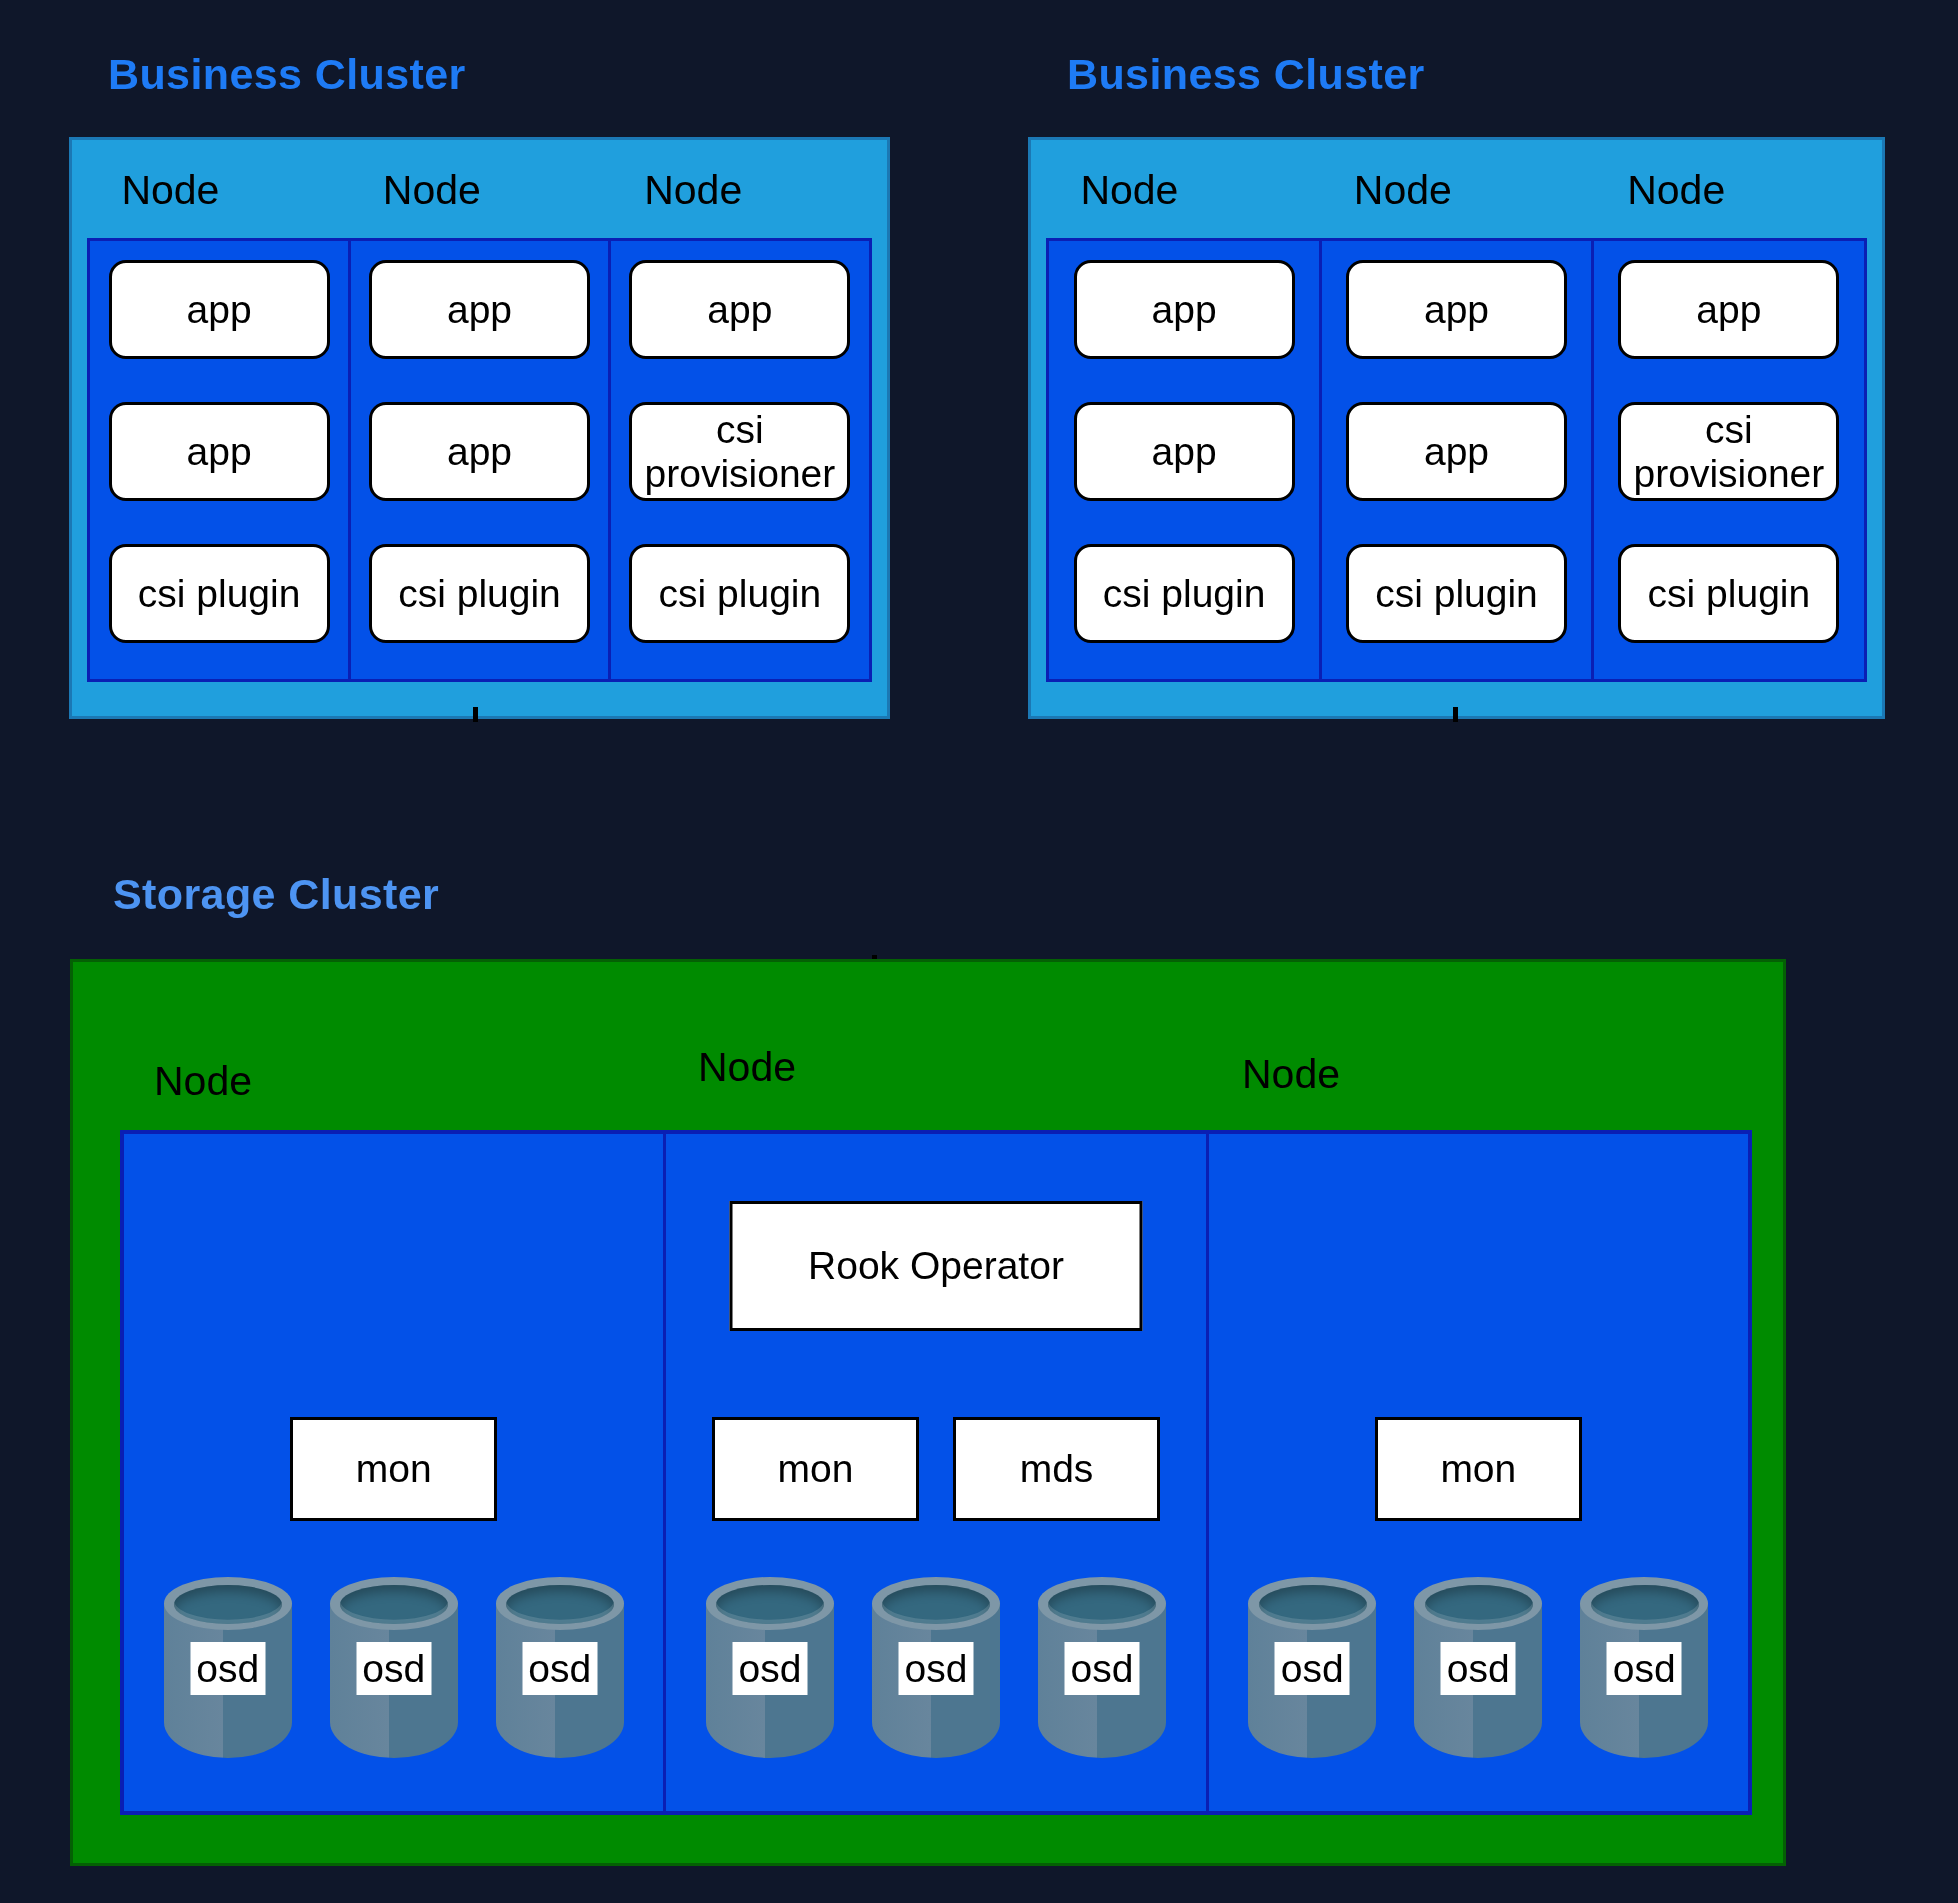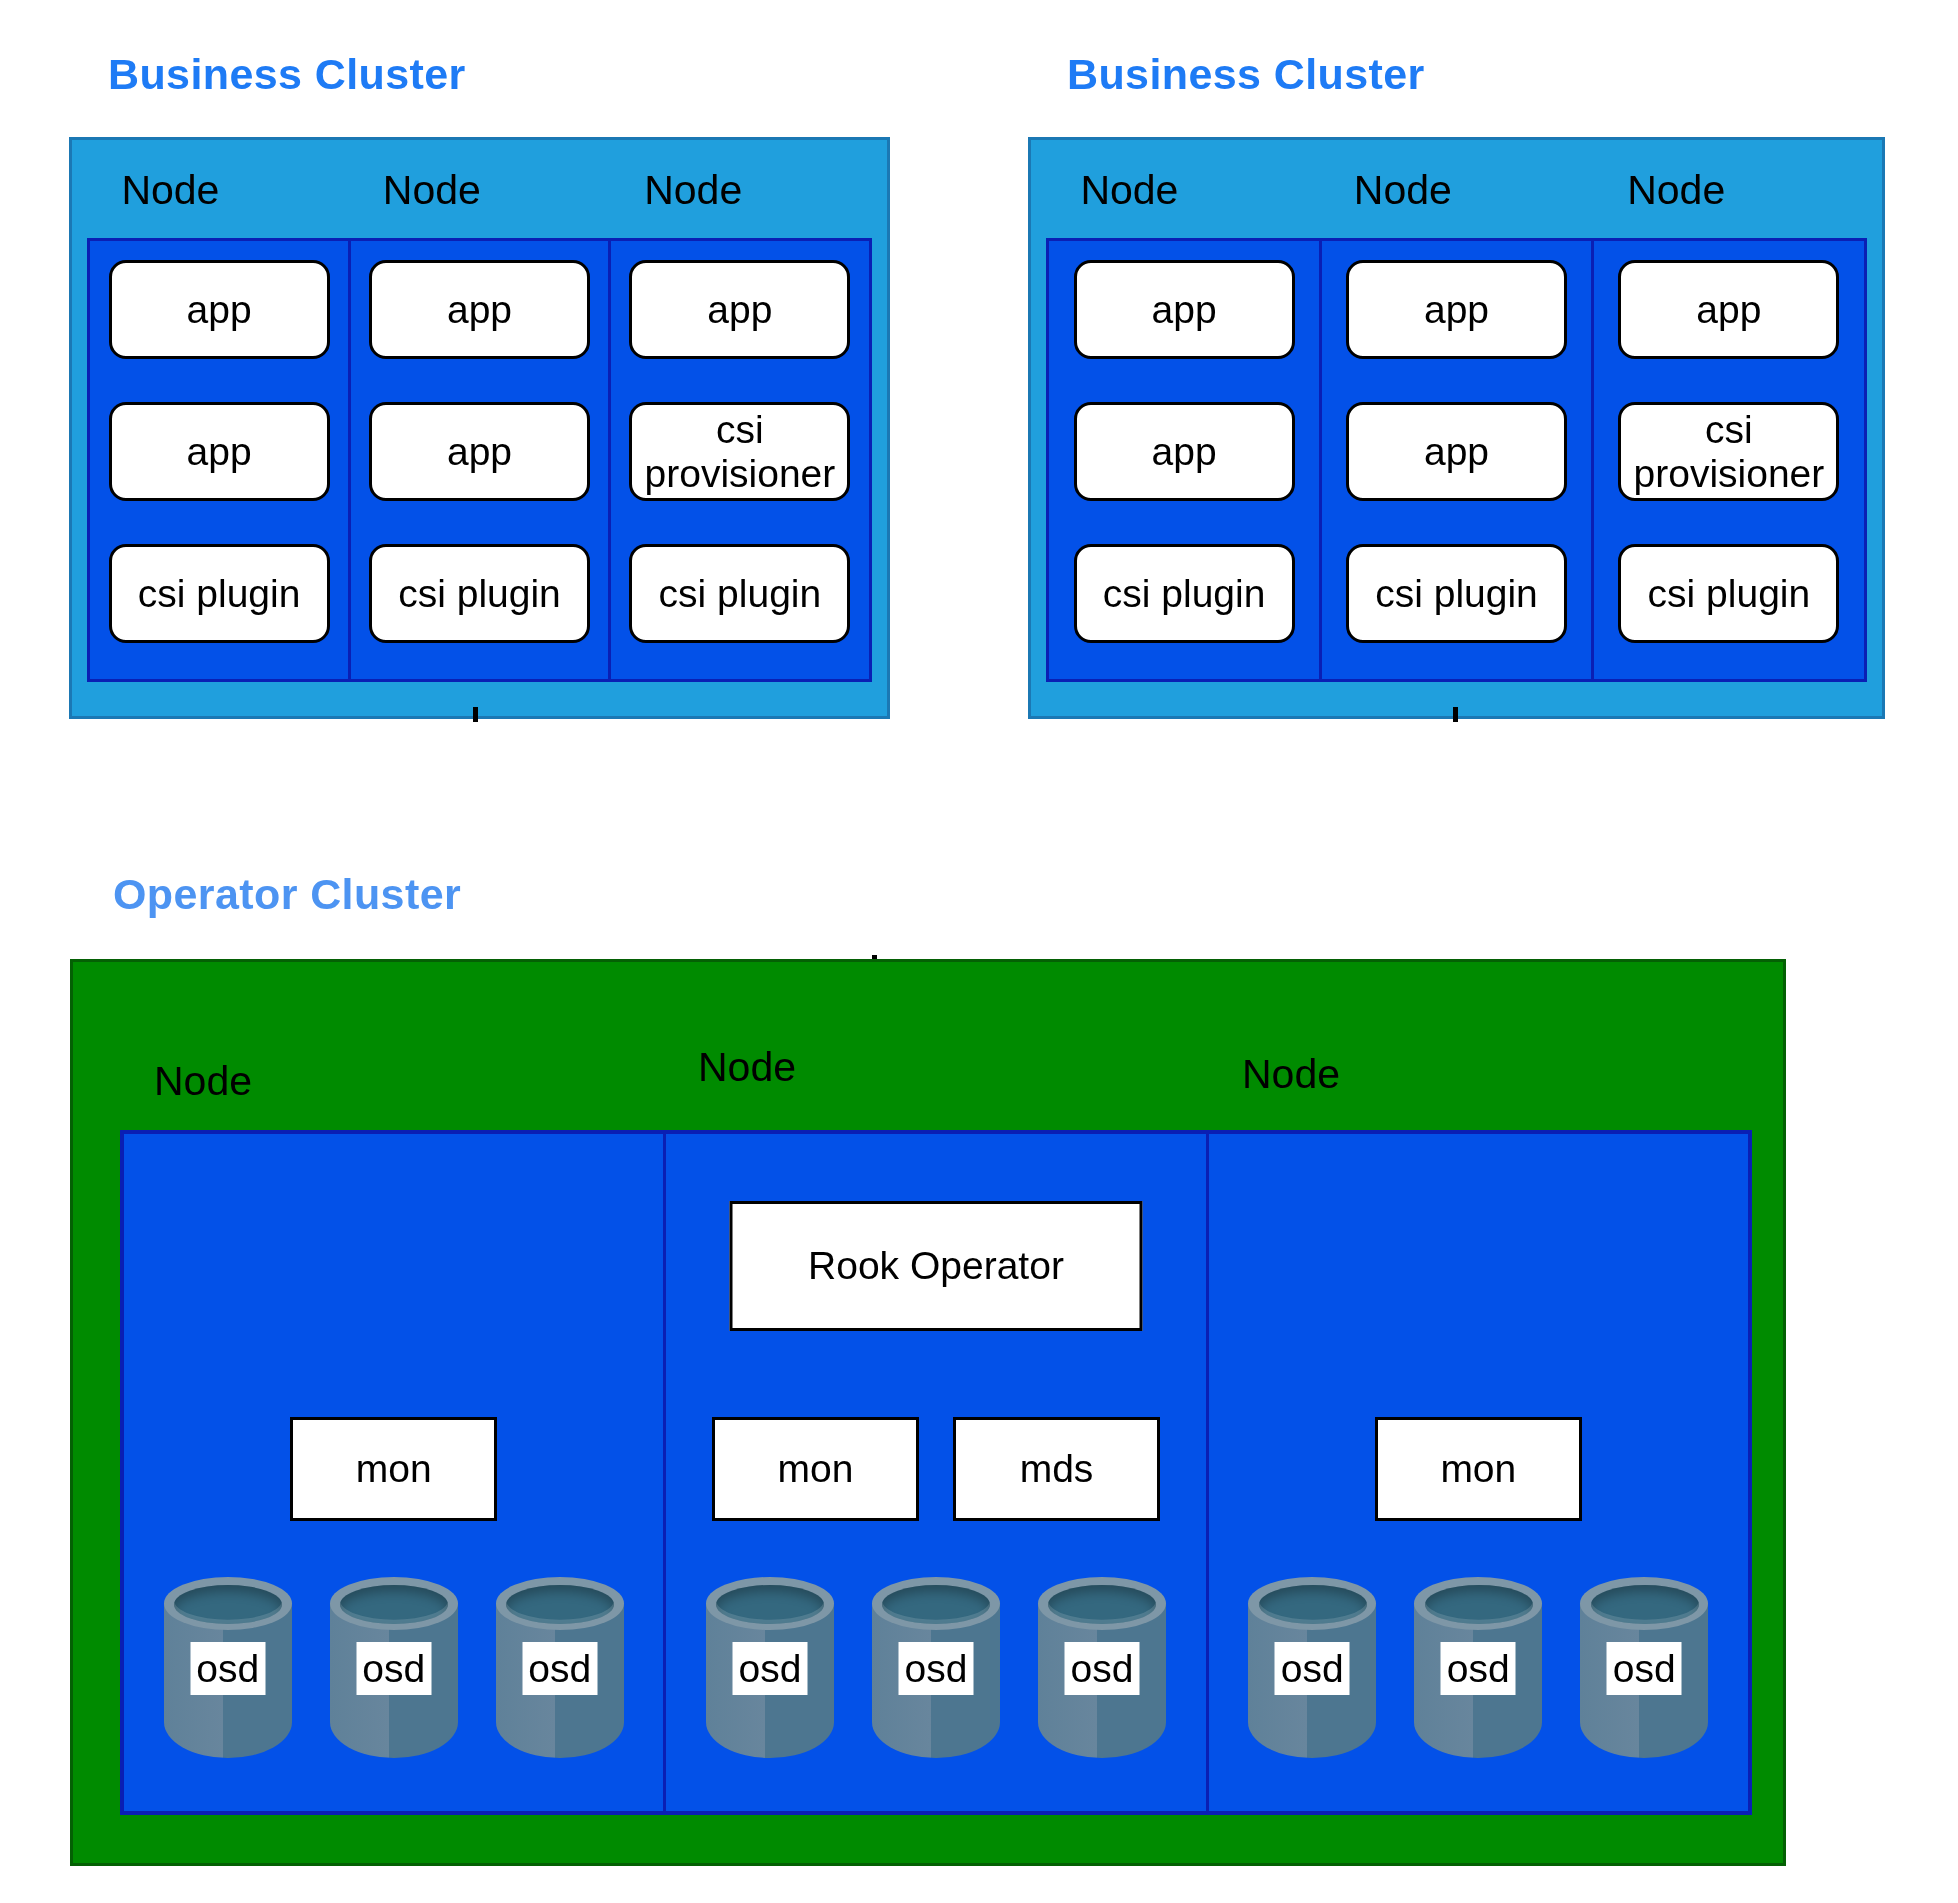--- a/index.html
+++ b/index.html
@@ -1,17 +1,17 @@
 <!DOCTYPE html>
 <html style="font-size:13.7px"><head>
 <meta charset="utf-8">
 <style>
   html,body{margin:0;padding:0;background:#000;}
   body{width:1959px;height:1904px;position:relative;font-family:"Liberation Sans",sans-serif;color:#000;}
-  .canvas{position:absolute;left:0;top:0;width:1959px;height:1904px;background:#ffffff;overflow:hidden;}
+  .canvas{position:absolute;left:0;top:0;width:1959px;height:1904px;background:#0f172a;overflow:hidden;}
 
   .cluster-title{position:absolute;font-size:43px;font-weight:700;line-height:1;letter-spacing:0.4px;}
   .bt{color:#1e7bf5;}
   .st{color:#4d94f2;}
 
   
   .bc-box{position:absolute;top:137px;width:821px;height:582px;background:#209fdd;
           border:3.4px solid #1b78b4;box-sizing:border-box;}
   .bc1{left:69px;}
   .bc2{left:1028px;width:857px;}
@@ -114,21 +114,21 @@
         <div class="pod">csi provisioner</div>
         <div class="pod">csi plugin</div>
       </div>
     </div>
   </div>
 
   <div class="tick" style="left:473px;top:707px;"></div>
   <div class="tick" style="left:1453px;top:707px;"></div>
   <div class="tick" style="left:872px;top:955px;"></div>
 
-  <div class="cluster-title st" style="left:113px;top:873px;">Operator Cluster</div>
+  <div class="cluster-title st" style="left:113px;top:873px;">Storage Cluster</div>
 
   <div class="sc-box">
     <div class="sc-header">
       <div class="cell nudge-a">Node</div>
       <div class="cell nudge-b">Node</div>
       <div class="cell nudge-c">Node</div>
     </div>
 
     <div class="sc-panel">
 

